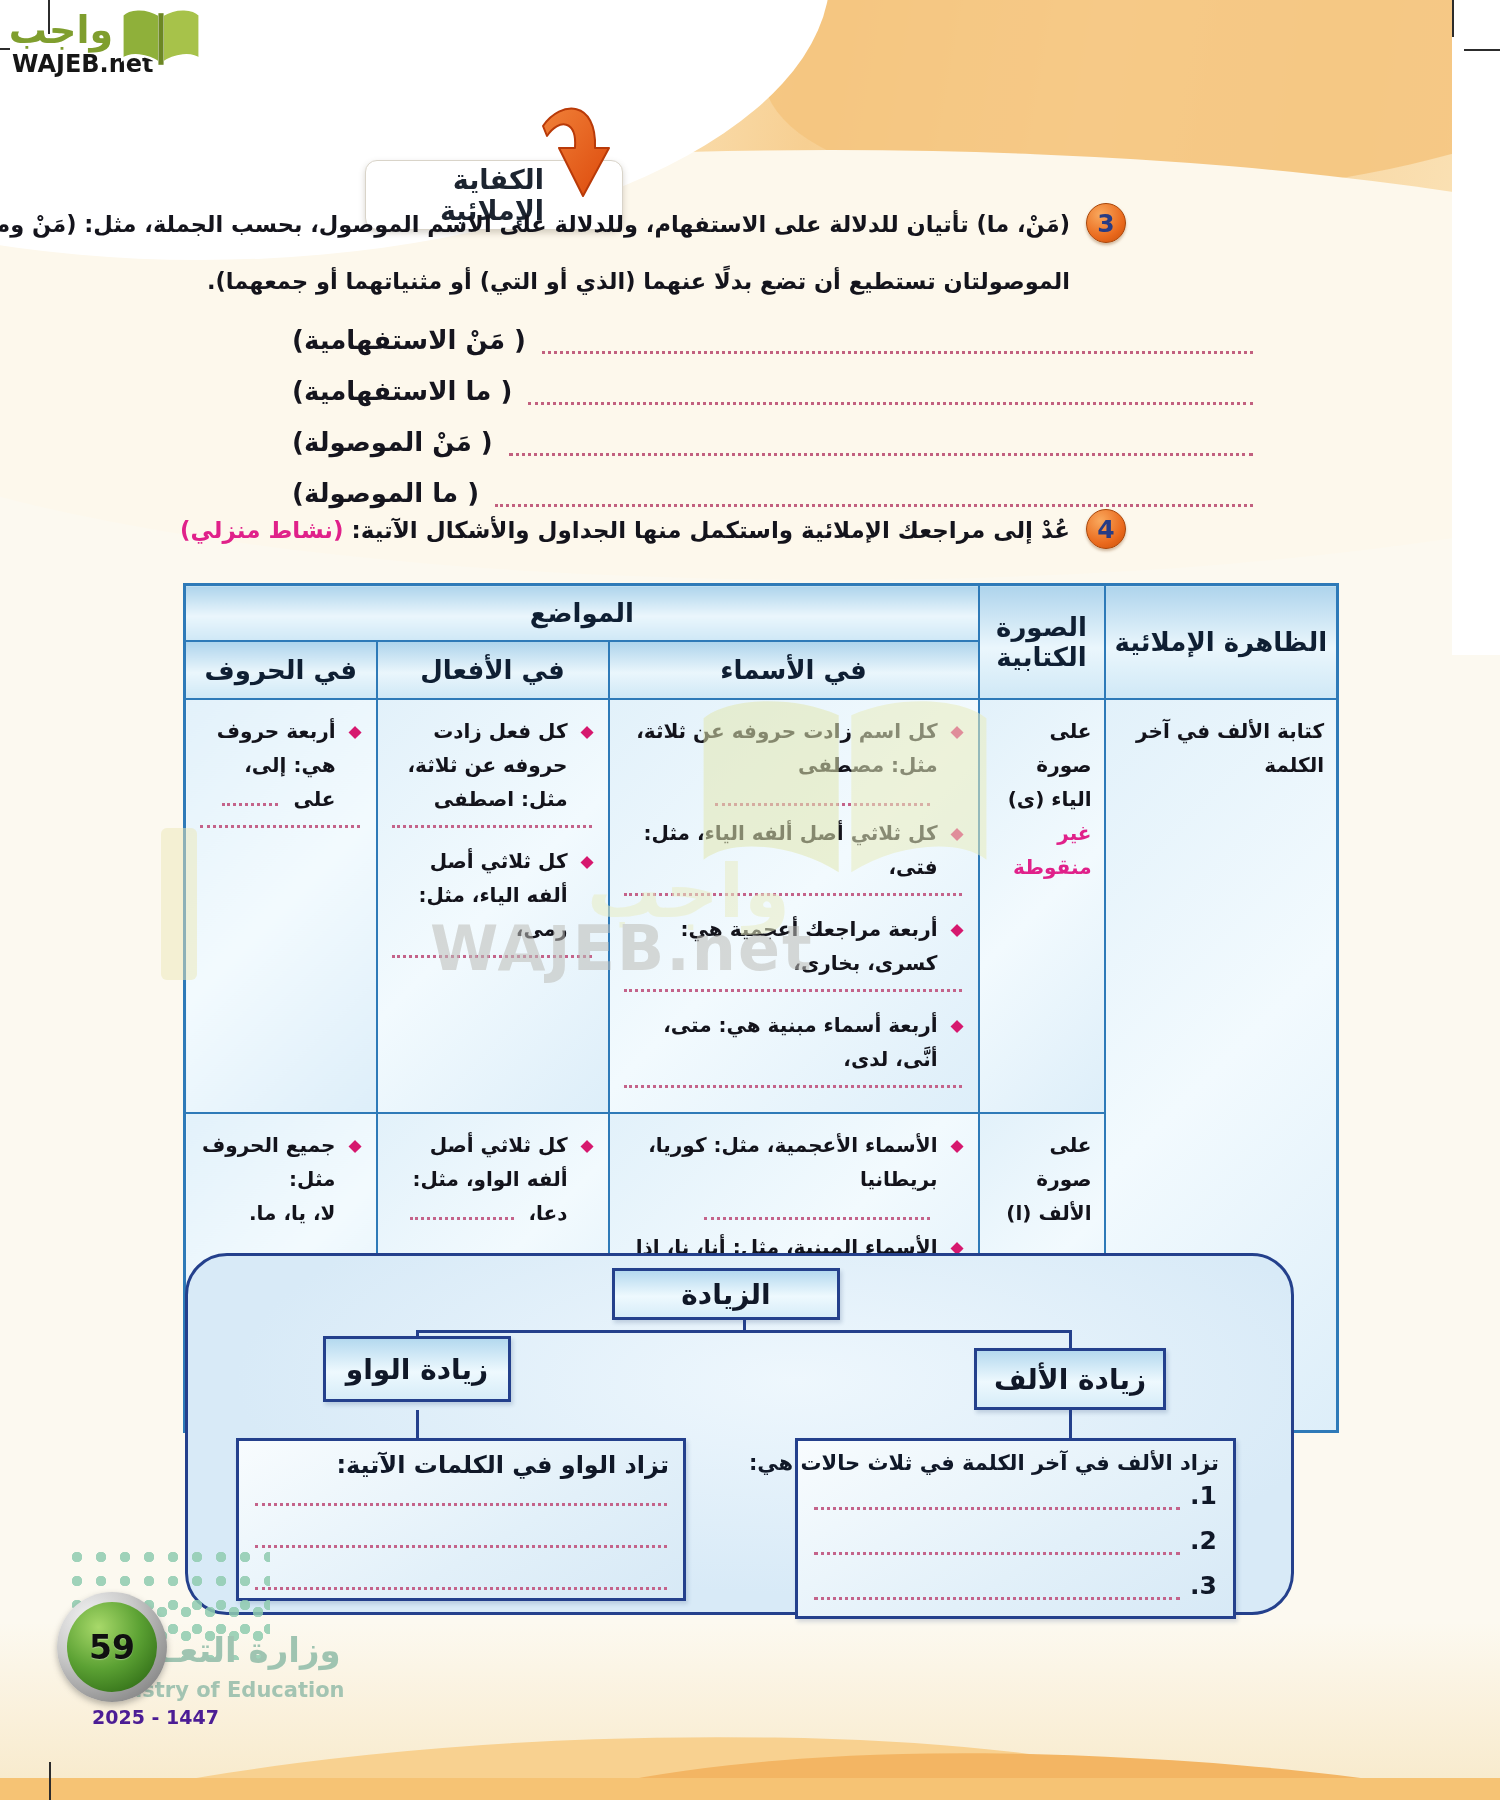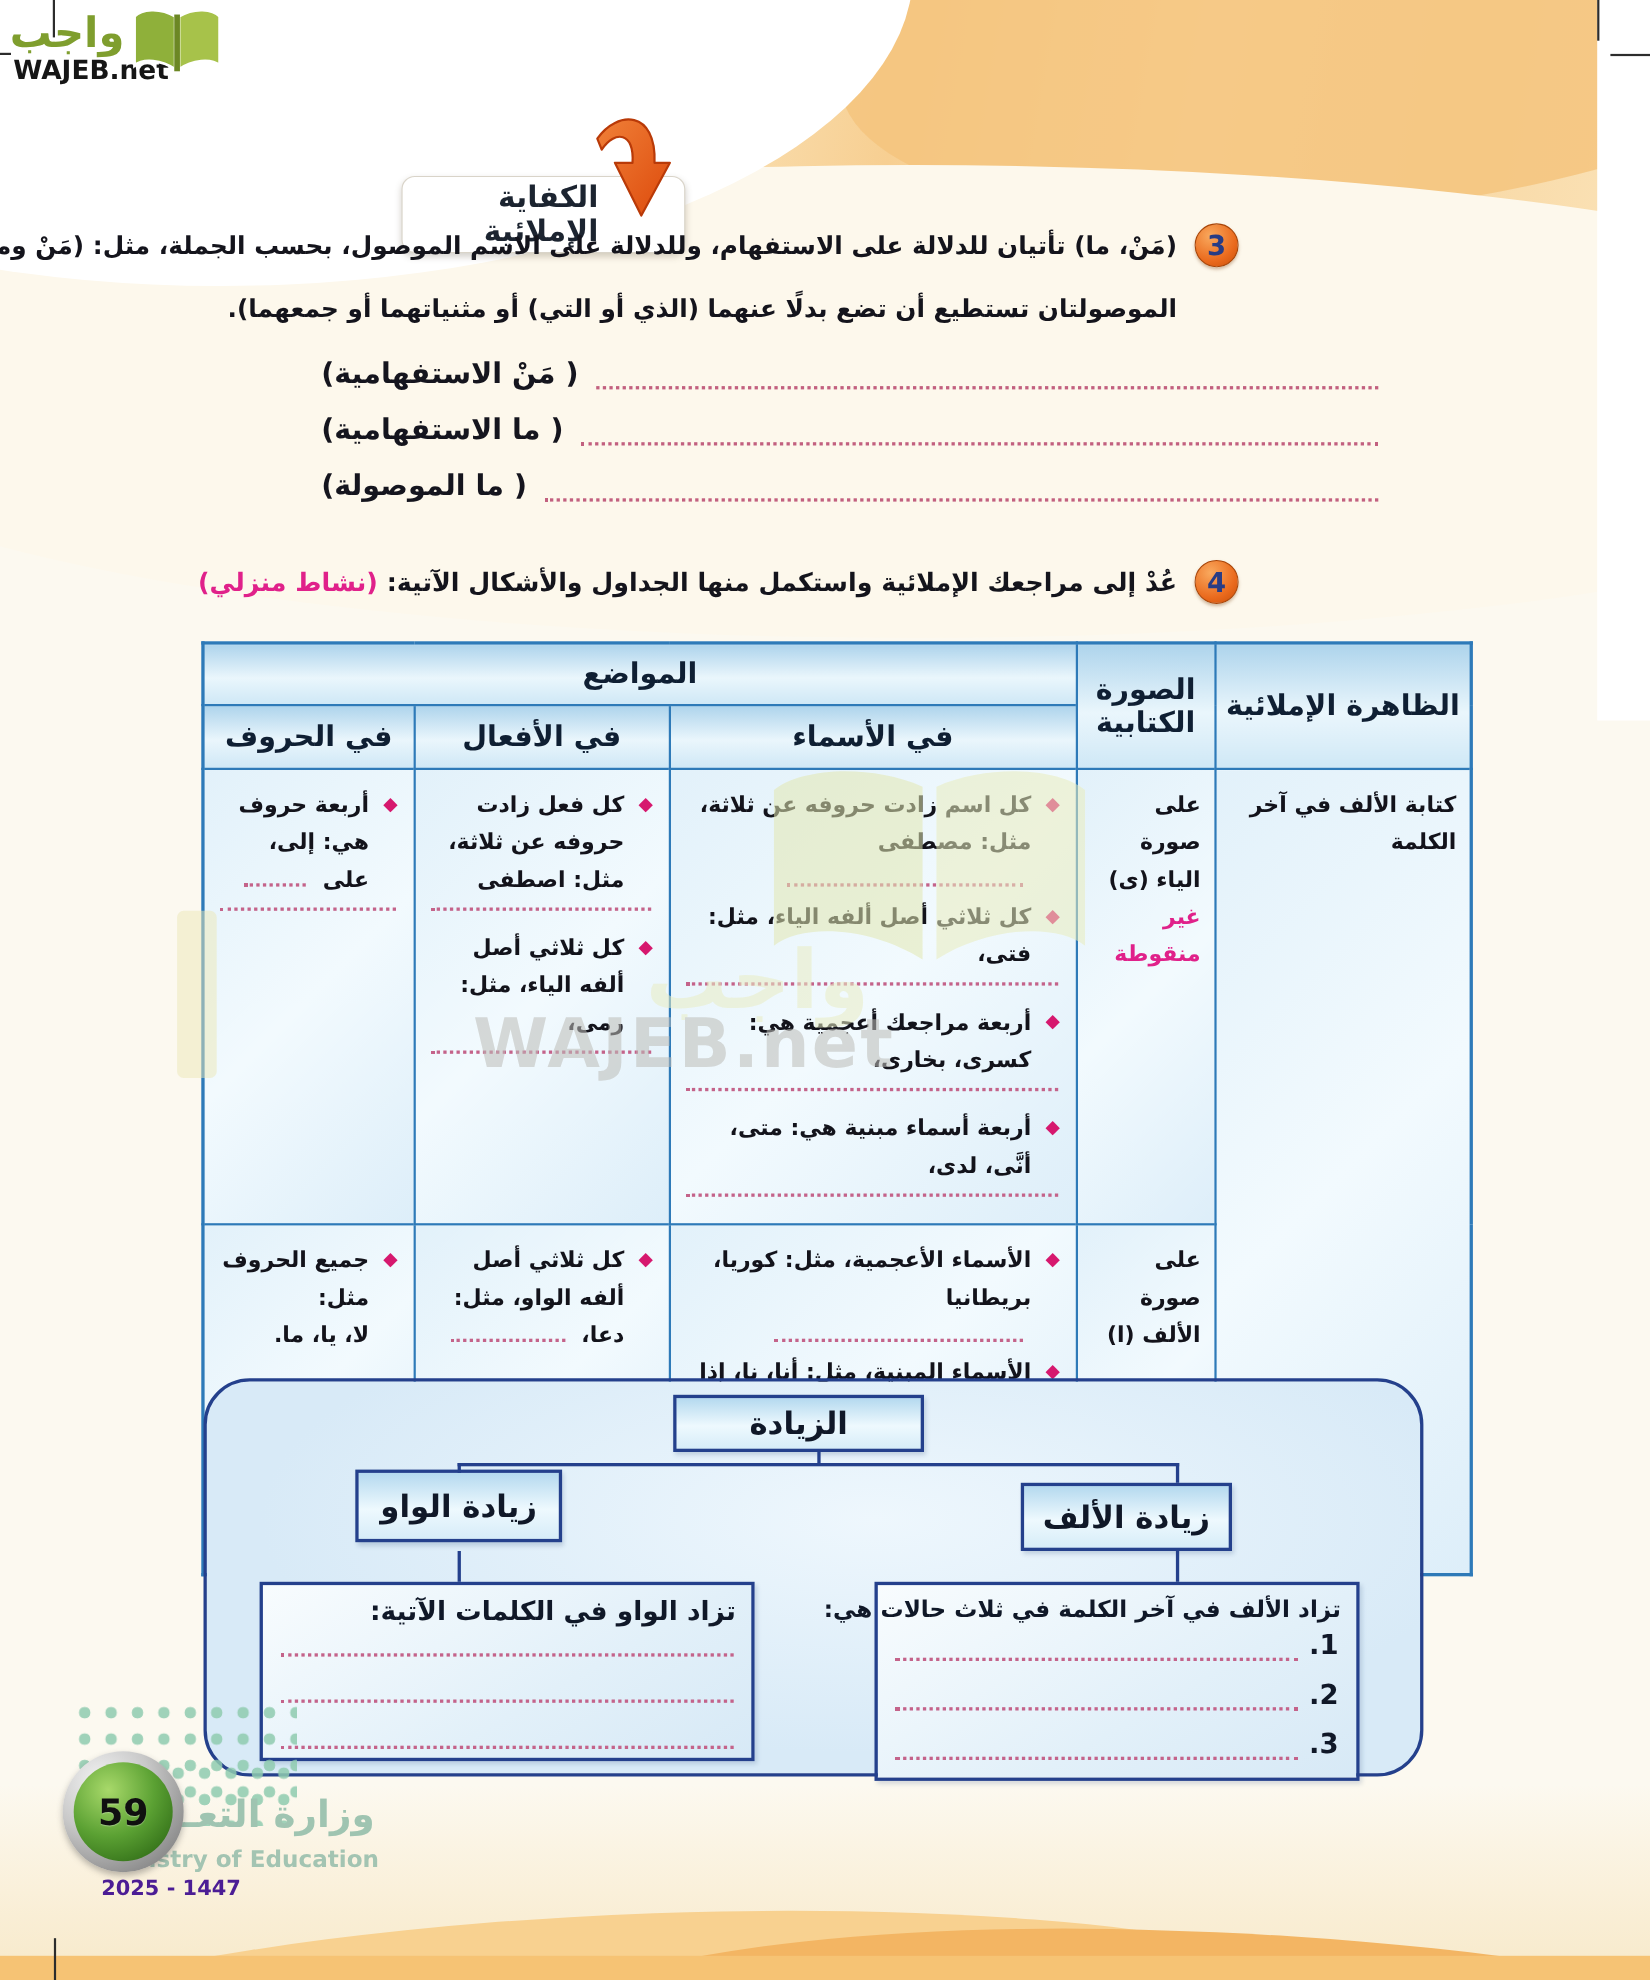--- a/index.html
+++ b/index.html
@@ -175,20 +175,24 @@
     <div>الموصولتان تستطيع أن تضع بدلًا عنهما (الذي أو التي) أو مثنياتهما أو جمعهما).</div>
   </div>
 
   <div class="abs answers">
     <div class="answer-row">
       <span class="answer-label">( مَنْ الاستفهامية)</span>
       <span class="answer-dots"></span>
     </div>
     <div class="answer-row">
       <span class="answer-label">( ما الاستفهامية)</span>
+      <span class="answer-dots"></span>
+    </div>
+    <div class="answer-row">
+      <span class="answer-label">( مَنْ الموصولة)</span>
       <span class="answer-dots"></span>
     </div>
     <div class="answer-row">
       <span class="answer-label">( ما الموصولة)</span>
       <span class="answer-dots"></span>
     </div>
   </div>
 
   <div class="abs qcircle" style="left:1086px;top:509px">
     <span>4</span>
@@ -321,21 +325,21 @@
     <div class="dg-box" style="left:424px;top:12px;width:228px;height:52px">
       <span>الزيادة</span>
     </div>
     <div class="dg-line" style="left:555px;top:64px;width:3px;height:11px"></div>
     <div class="dg-line" style="left:228px;top:74px;width:656px;height:3px"></div>
     <div class="dg-line" style="left:228px;top:74px;width:3px;height:18px"></div>
     <div class="dg-line" style="left:881px;top:74px;width:3px;height:18px"></div>
     <div class="dg-box" style="left:135px;top:80px;width:188px;height:66px">
       <span>زيادة الواو</span>
     </div>
-    <div class="dg-box" style="left:740px;top:92px;width:192px;height:62px">
+    <div class="dg-box" style="left:786px;top:92px;width:192px;height:62px">
       <span>زيادة الألف</span>
     </div>
     <div class="dg-line" style="left:228px;top:154px;width:3px;height:28px"></div>
     <div class="dg-line" style="left:881px;top:154px;width:3px;height:28px"></div>
 
     <div class="dg-big" style="left:48px;top:182px;width:450px;height:163px">
       <div class="dg-title" style="font-size:24px">تزاد الواو في الكلمات الآتية:</div>
       <div class="dg-dotline" style="top:62px"></div>
       <div class="dg-dotline" style="top:104px"></div>
       <div class="dg-dotline" style="top:146px"></div>

